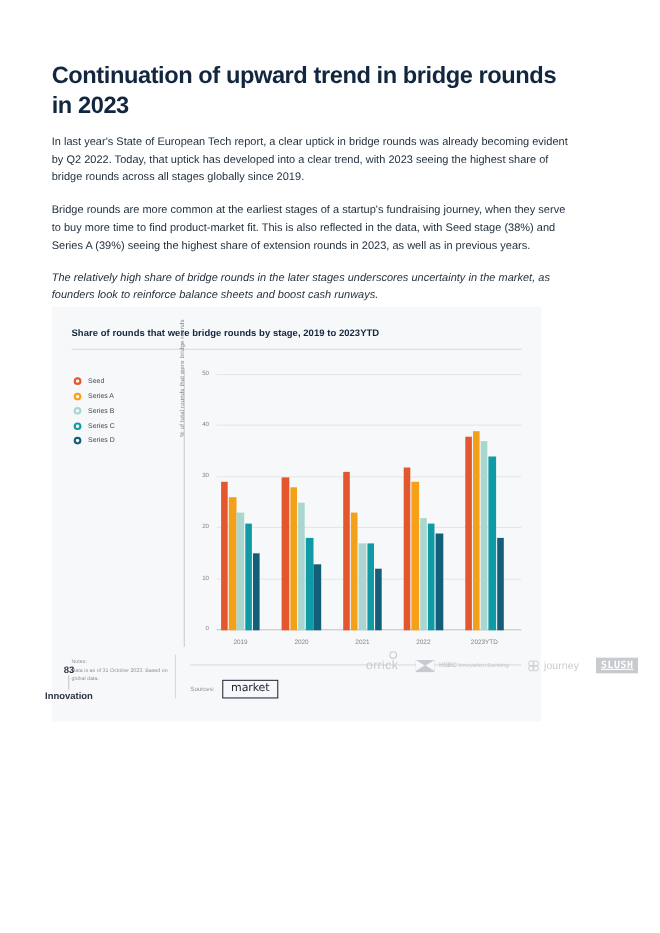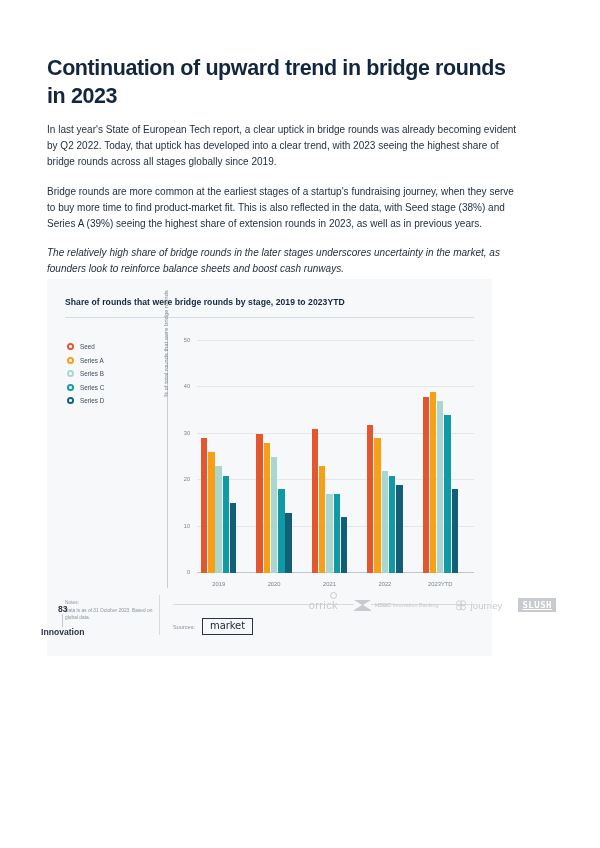--- a/index.html
+++ b/index.html
@@ -115,21 +115,21 @@
   
   .footer { position: absolute; left: 0; bottom: 28px; width: 600px; height: 26px; }
   .footer-left {
     position: absolute; left: 41px; top: 2px; display: flex; align-items: center; flex-direction: column;
   }
   .page-num { font-size: 8.6px; font-weight: 700; color: #2b3442; }
   .footer-bar { width: 1px; height: 13px; background: #c3c8cd; margin: 0 9px; }
   .section-name { font-size: 8.6px; font-weight: 700; color: #2b3442; }
 
   .footer-logos {
-    position: absolute; right: 44px; top: -4px; display: flex;
+    position: absolute; right: 20px; top: -4px; display: flex;
     align-items: center; gap: 16px;
   }
   .logo { display: flex; align-items: center; color: #c4c8cc; }
   .logo-orrick { position: relative; font-size: 11px; letter-spacing: 0.4px; color: #c7cbcf; }
   .logo-orrick .dot {
     position: absolute; right: 1px; top: -7px; width: 7px; height: 7px;
     border: 1.2px solid #c7cbcf; border-radius: 50%;
   }
   .logo-hsbc { display: flex; align-items: center; gap: 4px; }
   .hsbc-mark {

